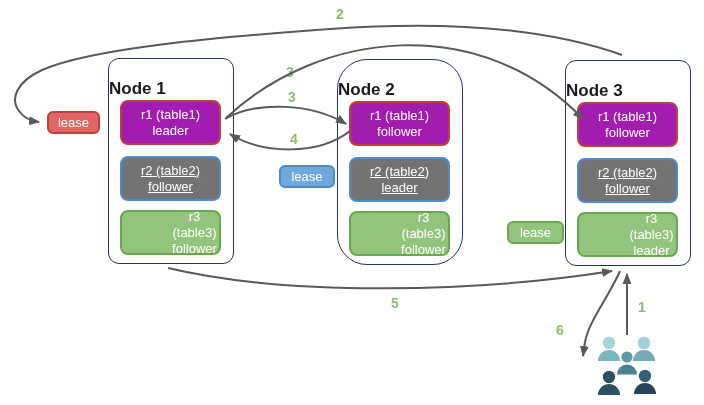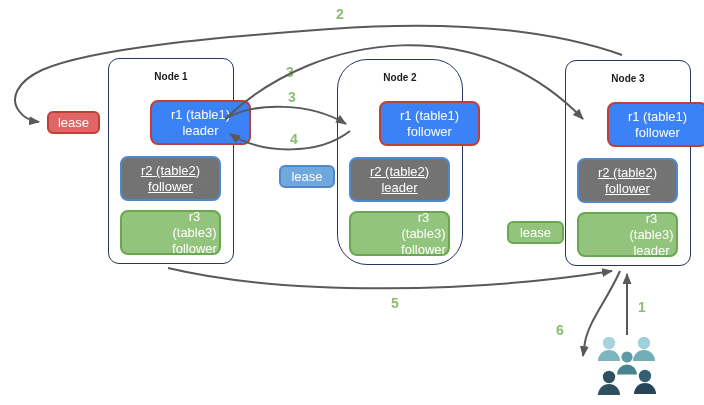--- a/index.html
+++ b/index.html
@@ -8,28 +8,28 @@
     font-family:"Liberation Sans","DejaVu Sans",sans-serif;
   }
   .node{
     position:absolute;width:126px;height:206px;background:#ffffff;
     border:1.5px solid #24365e;border-radius:11px;box-sizing:border-box;
   }
   #node1{left:108px;top:58px;}
   #node2{left:337px;top:59px;border-radius:30px;}
   #node3{left:565px;top:60px;}
   .node-title{
-    margin-top:12px;text-align:center;font-size:10px;font-weight:bold;color:#1b1b1b;
+    margin-top:20px;text-align:left;font-size:17px;font-weight:bold;color:#1b1b1b;
   }
   .replica{
     position:absolute;left:11px;width:101px;height:45px;border-radius:8px;
     box-sizing:border-box;border:2px solid;color:#ffffff;font-size:13px;line-height:16px;
     display:flex;flex-direction:column;align-items:center;justify-content:center;text-align:center;
   }
-  .replica.red{background:#3b82f6;border-color:#bf4036;margin-left:30px;}
+  .replica.red{background:#a21caf;border-color:#bf4036;}
   .replica.blue{background:#737373;border-color:#4d89cb;text-decoration:underline;}
   .replica.green{background:#93c47d;border-color:#69a84f;}
   .rpos0{top:41px;} .rpos1{top:97px;} .rpos2{top:151px;padding-left:48px;}
   .lease{
     position:absolute;height:23px;border-radius:6px;box-sizing:border-box;border:2px solid;
     color:#ffffff;font-size:13px;display:flex;align-items:center;justify-content:center;
   }
   .lease.red{background:#e06666;border-color:#bf4036;left:47px;top:111px;width:53px;}
   .lease.blue{background:#6fa8dc;border-color:#4d89cb;left:279px;top:165px;width:56px;}
   .lease.green{background:#93c47d;border-color:#69a84f;left:507px;top:221px;width:57px;}

